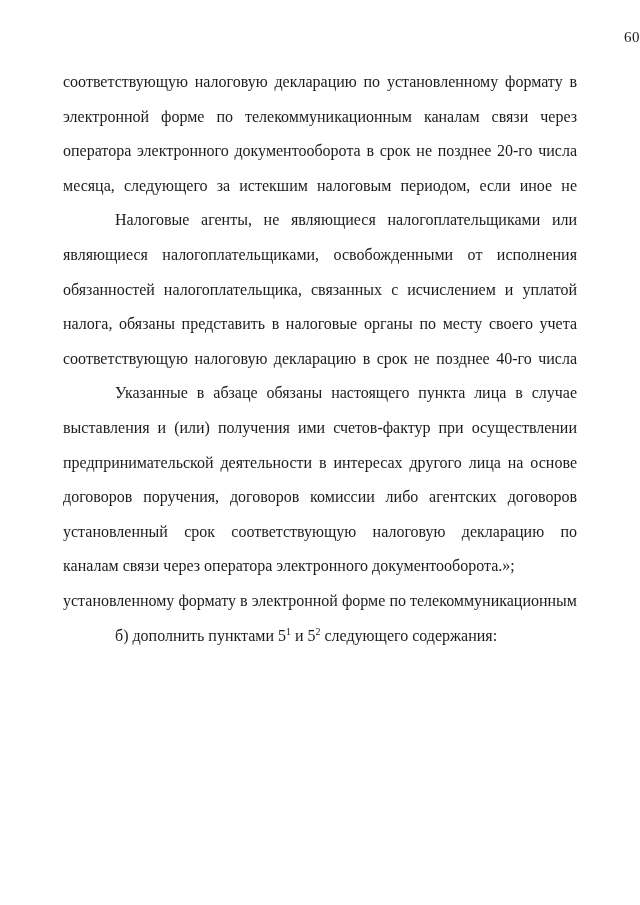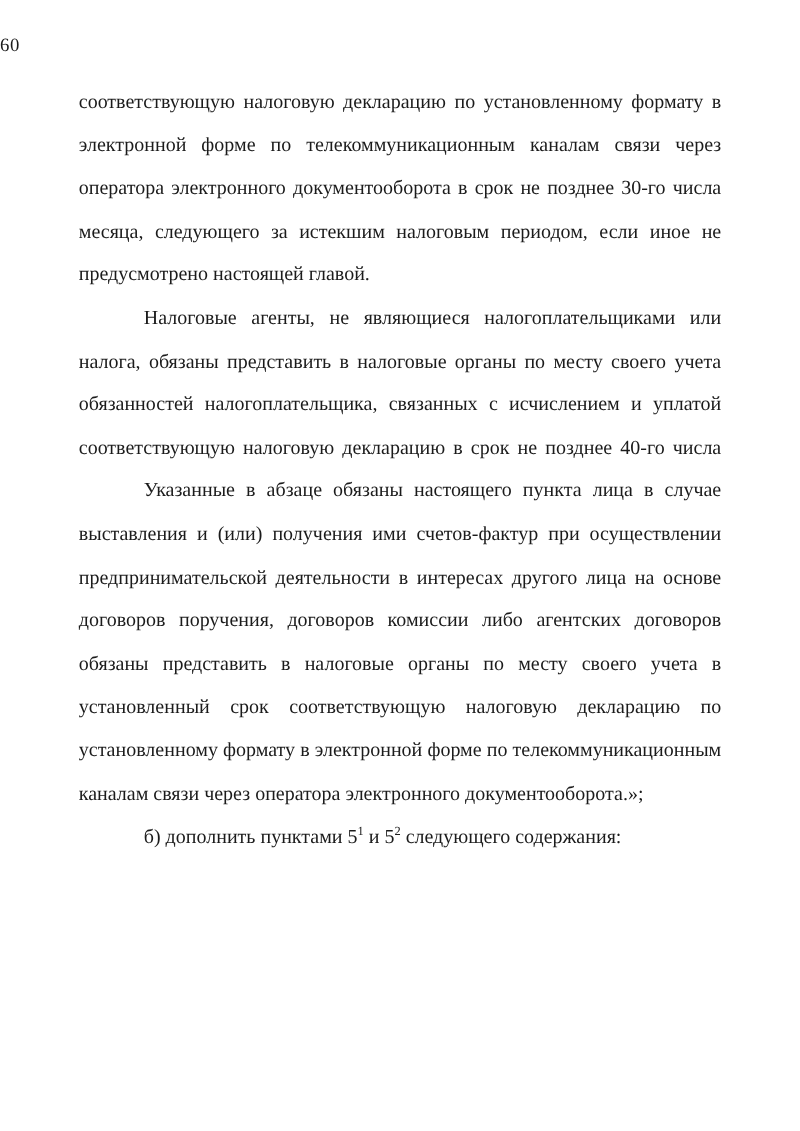--- a/index.html
+++ b/index.html
@@ -11,21 +11,21 @@
     position: relative;
     width: 640px;
     height: 905px;
     background: #ffffff;
     overflow: hidden;
     font-family: "Liberation Serif", "DejaVu Serif", serif;
     color: #1b1b1b;
   }
   .page-number {
     padding-top: 30px;
-    text-align: left;
+    text-align: right;
     font-size: 15px;
     line-height: 15px;
     letter-spacing: 0.5px;
   }
   .document-body {
     width: 514px;
     margin: 20px 0 0 63px;
     font-size: 16px;
   }
   .line {
@@ -49,30 +49,29 @@
   }
 </style>
 </head>
 <body>
 
 <div class="page">
   <div class="page-number">60</div>
   <div class="document-body">
       <div class="line">соответствующую налоговую декларацию по установленному формату в</div>
       <div class="line">электронной форме по телекоммуникационным каналам связи через</div>
-      <div class="line">оператора электронного документооборота в срок не позднее 30-го числа</div>
+      <div class="line">оператора электронного документооборота в срок не позднее 20-го числа</div>
       <div class="line">месяца, следующего за истекшим налоговым периодом, если иное не</div>
-      <div class="line last">предусмотрено настоящей главой.</div>
       <div class="line indent">Налоговые агенты, не являющиеся налогоплательщиками или</div>
+      <div class="line">являющиеся налогоплательщиками, освобожденными от исполнения</div>
+      <div class="line">обязанностей налогоплательщика, связанных с исчислением и уплатой</div>
       <div class="line">налога, обязаны представить в налоговые органы по месту своего учета</div>
-      <div class="line">обязанностей налогоплательщика, связанных с исчислением и уплатой</div>
       <div class="line">соответствующую налоговую декларацию в срок не позднее 40-го числа</div>
       <div class="line indent">Указанные в абзаце обязаны настоящего пункта лица в случае</div>
       <div class="line">выставления и (или) получения ими счетов-фактур при осуществлении</div>
       <div class="line">предпринимательской деятельности в интересах другого лица на основе</div>
       <div class="line">договоров поручения, договоров комиссии либо агентских договоров</div>
-      <div class="line">обязаны представить в налоговые органы по месту своего учета в</div>
       <div class="line">установленный срок соответствующую налоговую декларацию по</div>
+      <div class="line last">каналам связи через оператора электронного документооборота.»;</div>
       <div class="line">установленному формату в электронной форме по телекоммуникационным</div>
-      <div class="line last">каналам связи через оператора электронного документооборота.»;</div>
       <div class="line indent last"><span>б) дополнить пунктами 5</span><sup>1</sup><span> и 5</span><sup>2</sup><span> следующего содержания:</span></div>
     </div>
 </div>
 
 </body></html>

